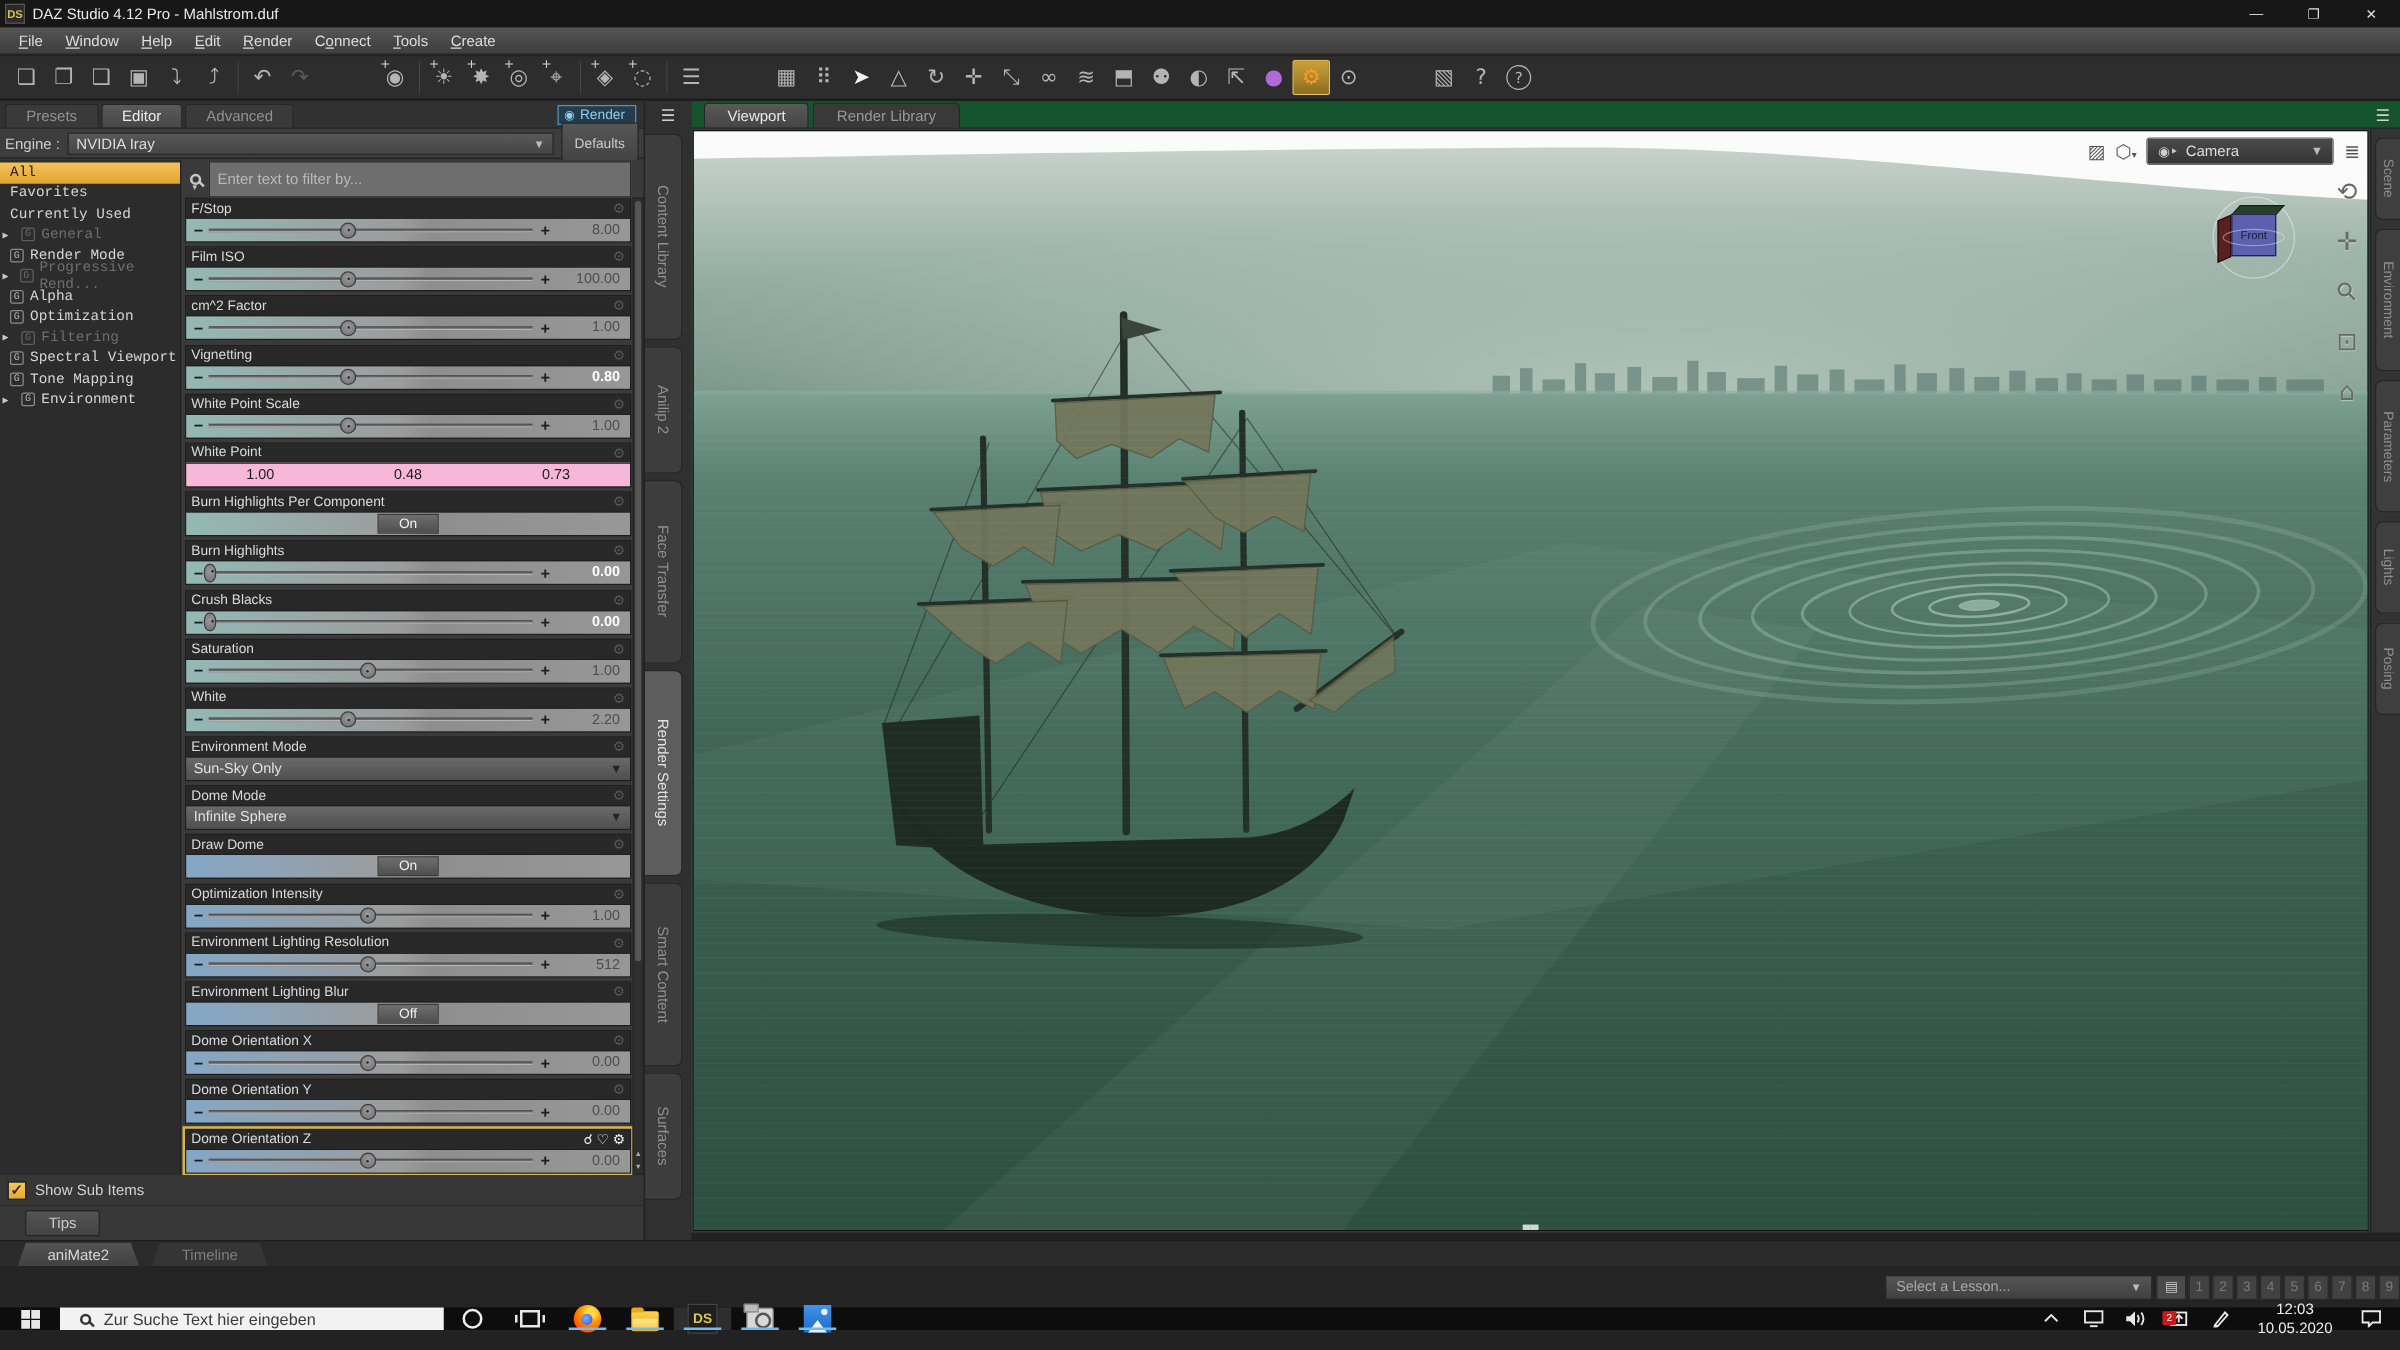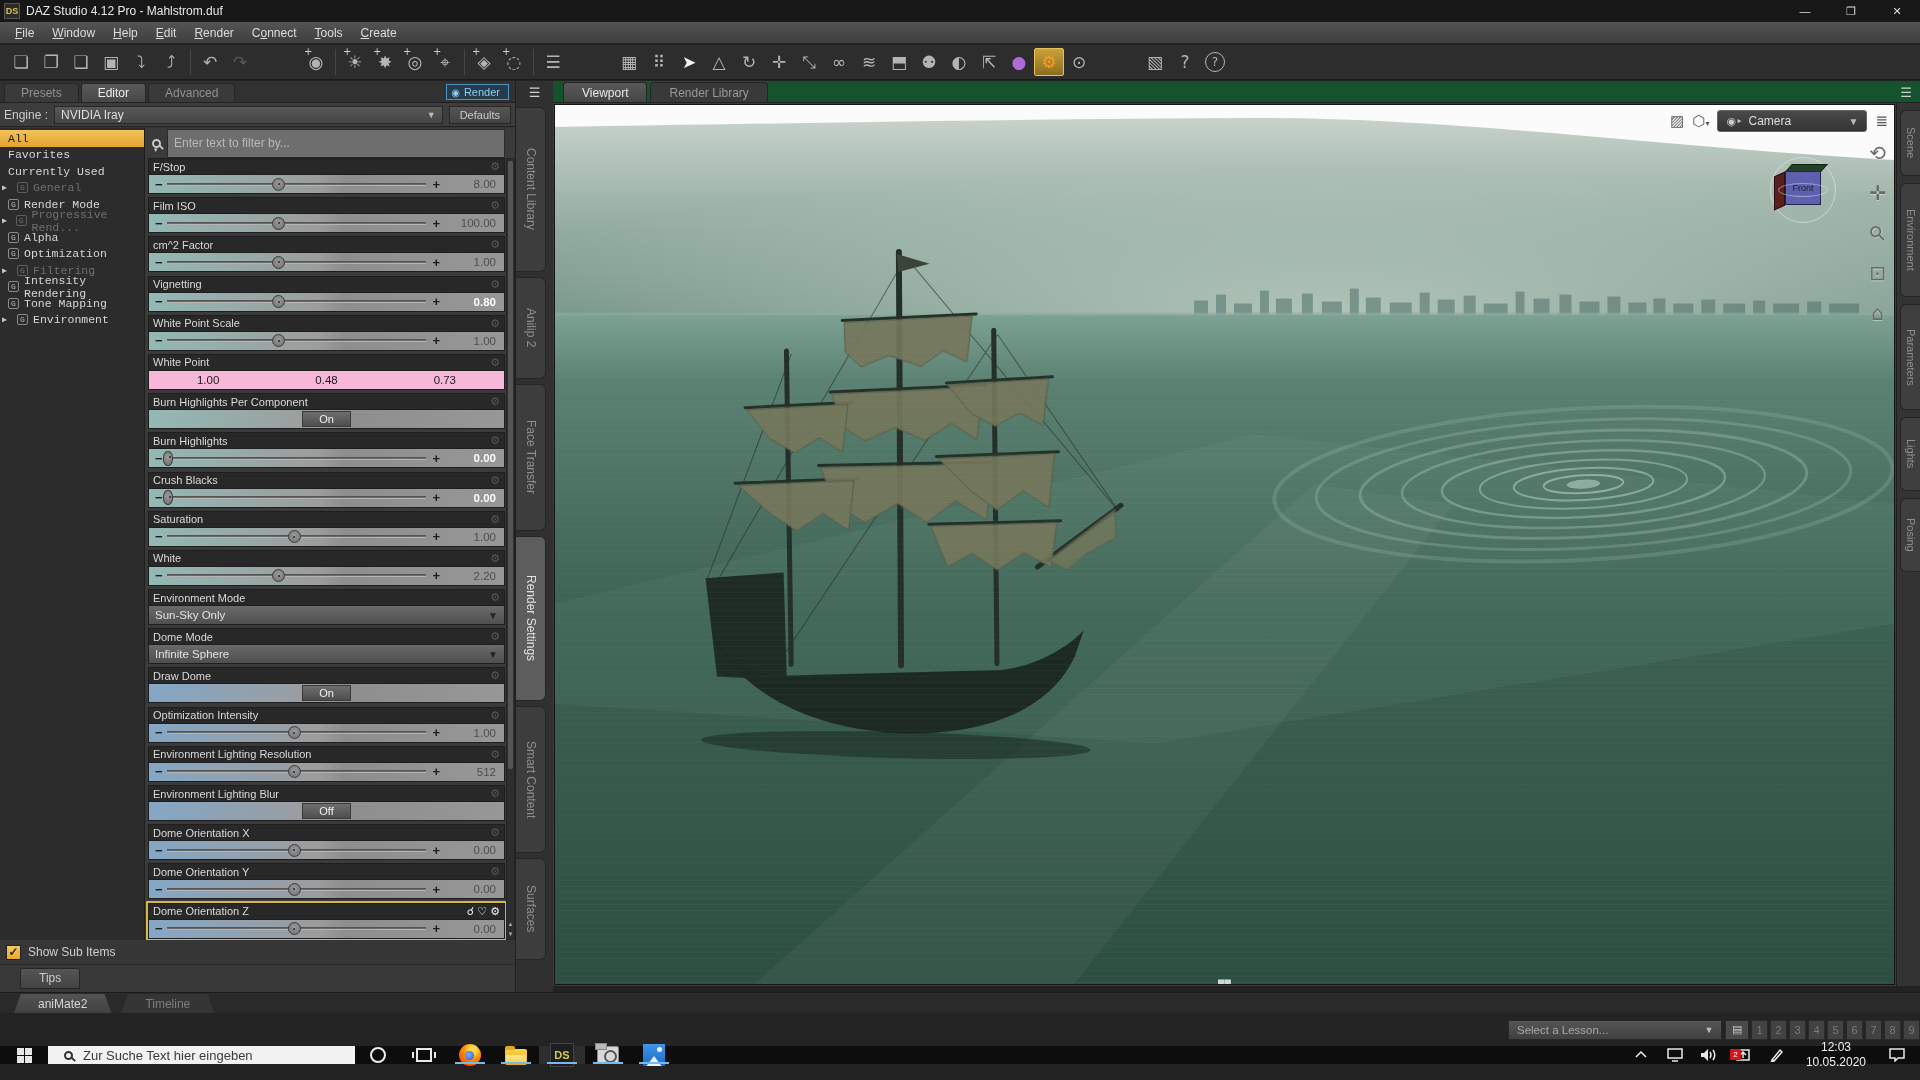--- a/index.html
+++ b/index.html
@@ -44,21 +44,21 @@
   .ldtab.active { background:linear-gradient(#5a5a5a,#474747); color:#eee; }
   .render-btn { margin-left:auto; margin-right:6px; margin-bottom:2px; height:16px; display:flex; align-items:center;
     border:1px solid #4f93c0; background:#243c4c; color:#8ecdf0; font-size:11px; padding:0 8px 0 4px; gap:4px; }
   .render-btn .cam { font-size:10px; color:#8ecdf0; }
   .engine-row { height:24px; background:#3d3d3d; border-bottom:1px solid #232323; display:flex; align-items:center;
     font-size:12px; color:#ccc; padding:0 4px; gap:6px; }
   .engine-drop { flex:1; height:18px; background:linear-gradient(#585858,#454545); border:1px solid #282828;
     display:flex; align-items:center; padding:0 6px; color:#ddd; }
   .engine-drop .caret { margin-left:auto; font-size:9px; color:#bbb; }
   .defaults-btn { height:18px; background:linear-gradient(#565656,#424242); border:1px solid #282828;
-    color:#ccc; font-size:11px; display:flex; align-items:center; padding:0 10px; }
+    color:#ccc; font-size:11px; display:flex; align-items:center; padding:16px 10px; }
 
   .dock-body { position:absolute; top:47px; bottom:52px; left:0; right:0; display:flex; }
   .cats { width:145px; background:#2c2c2c; border-right:1px solid #1f1f1f; padding-top:2px;font-family:Liberation Mono, monospace; }
   .cat { height:16.5px; display:flex; align-items:center; font-size:11.5px; color:#d6d6d6; padding-left:8px; gap:5px; }
   .cat .tri { width:10px; font-size:8px; color:#c8c8c8; margin-left:-6px; }
   .cat .gbox { width:11px; height:11px; border:1px solid #8a8a8a; color:#b8b8b8; font-size:8px; line-height:9px;
     text-align:center; border-radius:2px; flex:0 0 auto; }
   .cat.dim, .cat.dim .gbox { color:#6e6e6e; border-color:#5e5e5e; }
   .cat.selected { background:linear-gradient(#f3c35a,#e2a42e); color:#1a1a1a; }
 
@@ -334,21 +334,21 @@
           <span class="gbox">G</span>
           <span>Optimization</span>
         </div>
         <div class="cat dim">
           <span class="tri">▶</span>
           <span class="gbox">G</span>
           <span>Filtering</span>
         </div>
         <div class="cat">
           <span class="gbox">G</span>
-          <span>Intensity Rendering</span>
+          <span>Spectral Viewport</span>
         </div>
         <div class="cat">
           <span class="gbox">G</span>
           <span>Tone Mapping</span>
         </div>
         <div class="cat">
           <span class="tri">▶</span>
           <span class="gbox">G</span>
           <span>Environment</span>
         </div>

